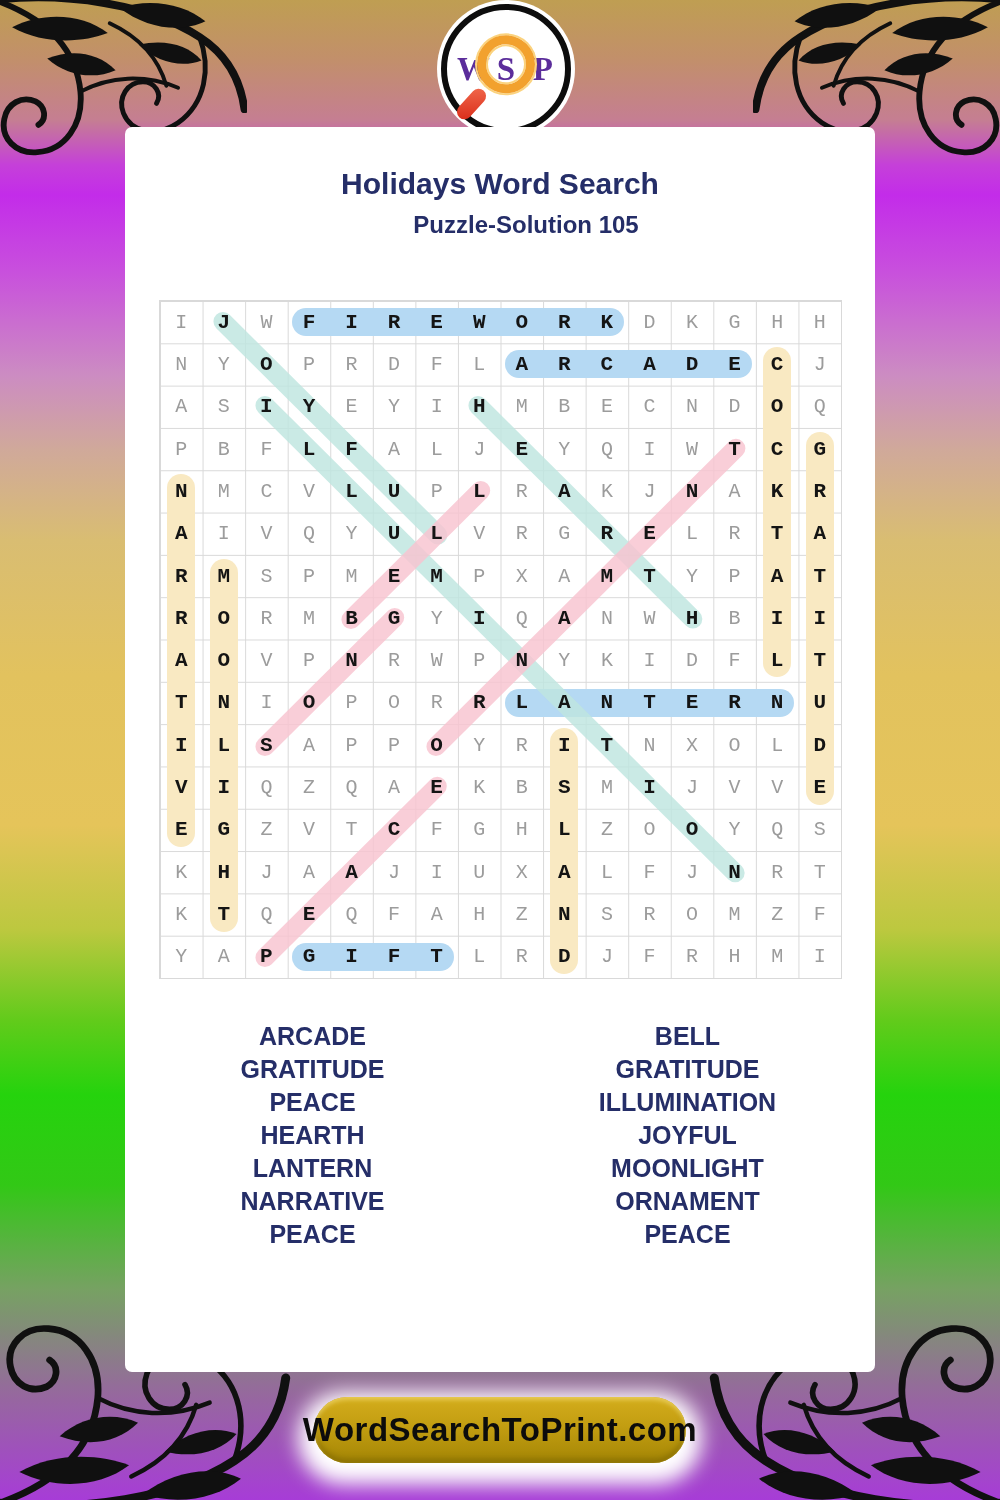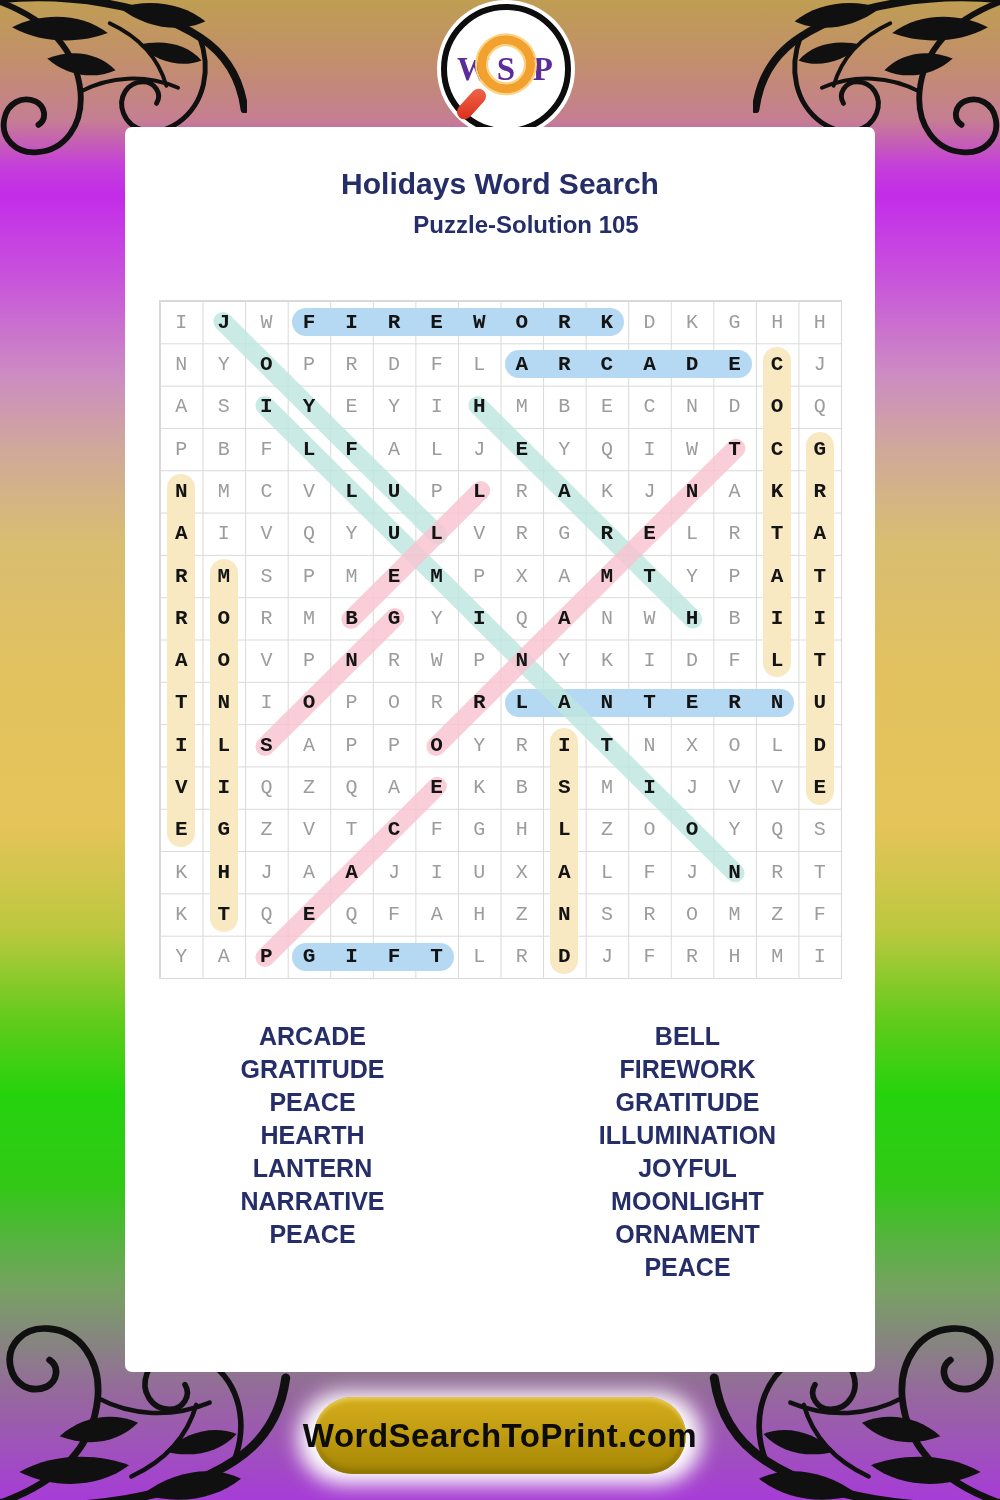--- a/index.html
+++ b/index.html
@@ -57,21 +57,21 @@
 
   
   .words{position:absolute;top:893px;left:0;width:100%;display:flex;}
   .word-col{width:50%;text-align:center;}
   .word-col div{font-size:25px;font-weight:bold;color:#252e68;line-height:33px;}
 
   
   .footer-glow{position:absolute;left:50%;top:1392px;transform:translateX(-50%);
     width:404px;height:92px;background:#ffffff;border-radius:50px;filter:blur(10px);}
   .footer-btn{position:absolute;left:50%;top:1397px;transform:translateX(-50%);
-    width:372px;height:77px;border-radius:40px;
+    width:372px;height:66px;border-radius:40px;
     background:linear-gradient(180deg,#d4ad1c 0%,#c29d11 45%,#a48605 100%);
     box-shadow:inset 0 3px 4px #e8cb55, inset 0 -4px 6px #8a7004;
     display:flex;align-items:center;justify-content:center;}
   .footer-btn span{font-size:33px;font-weight:bold;color:#0c0c0c;letter-spacing:.5px;}
 </style>
 </head>
 <body>
 
 <div class="poster">
 
@@ -403,21 +403,20 @@
           <div>ARCADE</div>
           <div>GRATITUDE</div>
           <div>PEACE</div>
           <div>HEARTH</div>
           <div>LANTERN</div>
           <div>NARRATIVE</div>
           <div>PEACE</div>
         </div>
       <div class="word-col" id="words-right">
           <div>BELL</div>
-          <div>FIREWORK</div>
           <div>GRATITUDE</div>
           <div>ILLUMINATION</div>
           <div>JOYFUL</div>
           <div>MOONLIGHT</div>
           <div>ORNAMENT</div>
           <div>PEACE</div>
         </div>
     </div>
   </div>
 

